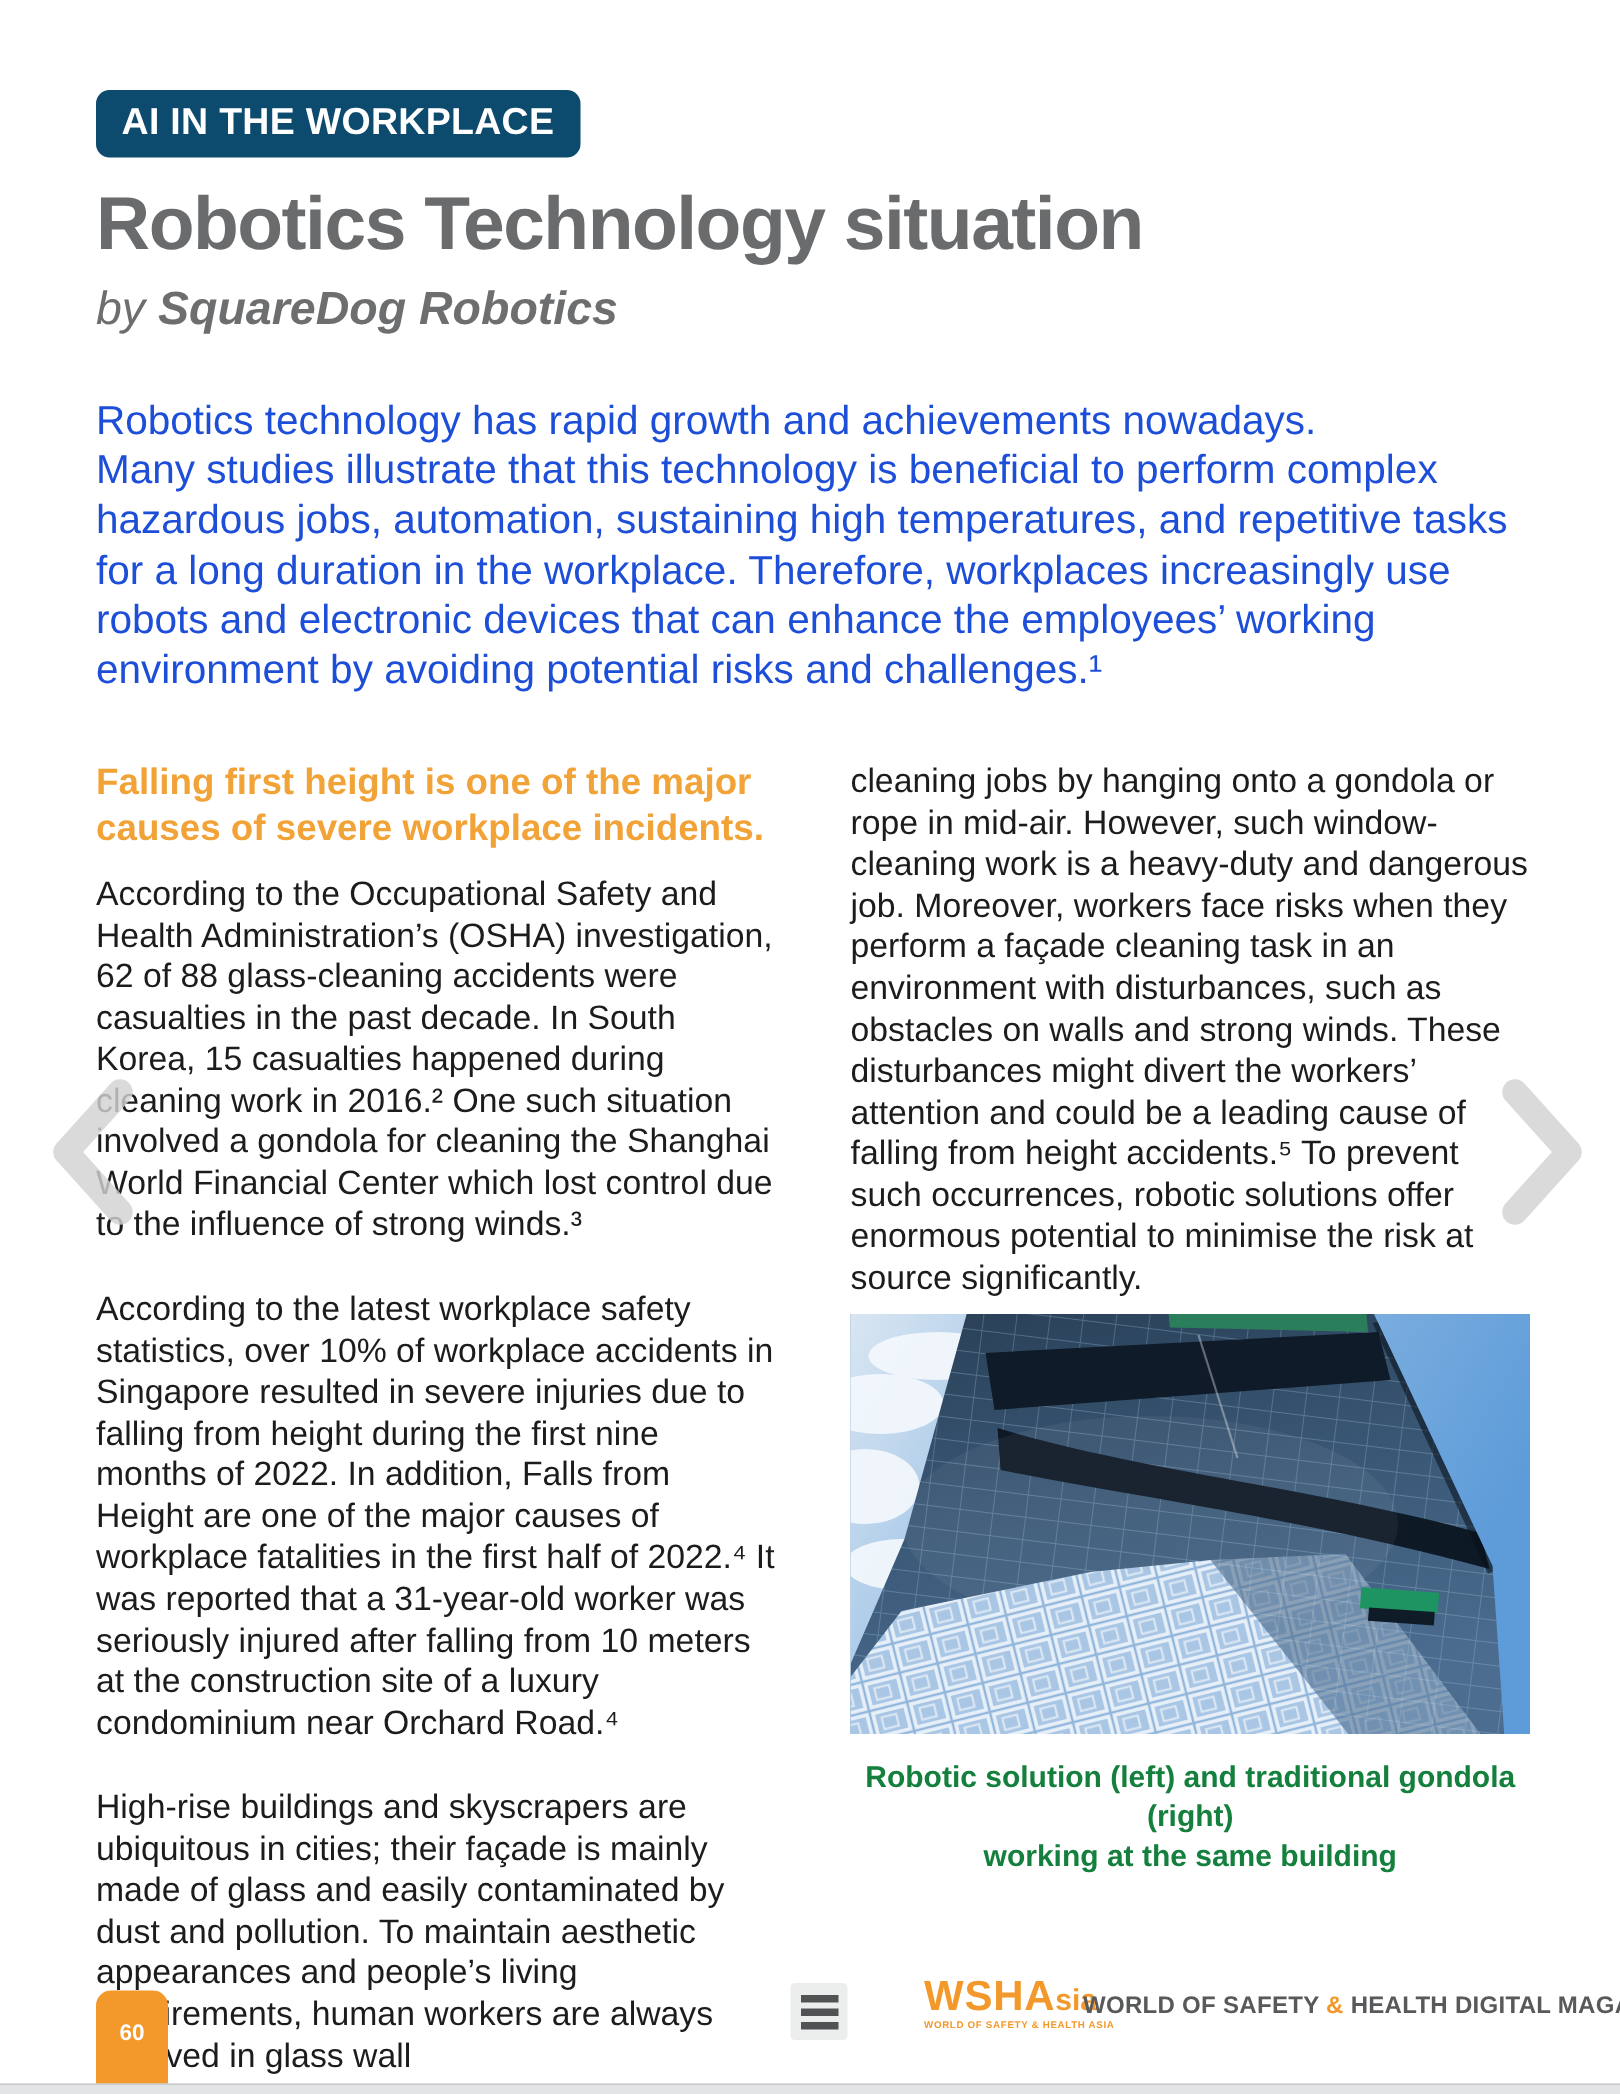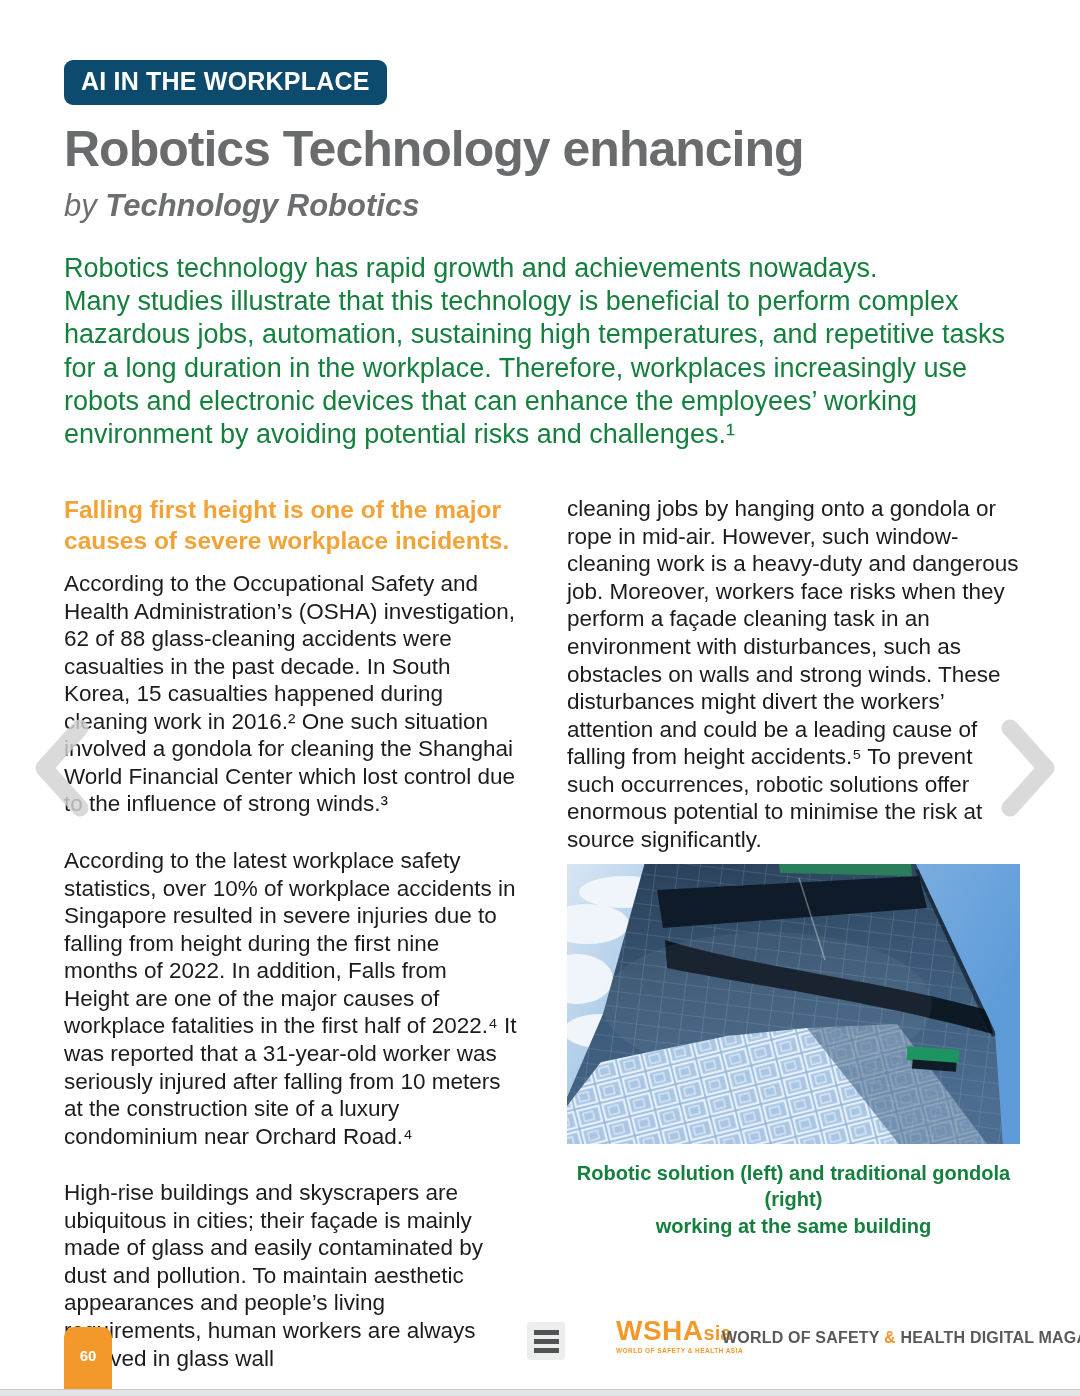--- a/index.html
+++ b/index.html
@@ -34,24 +34,24 @@
   .title span { display: block; }
   .byline {
     margin-top: 10px;
     font-size: 31px;
     font-style: italic;
     color: #6C6E70;
   }
   .byline .author { font-weight: bold; }
 
   .intro {
-    margin-top: 28px;
+    margin-top: 40px;
     font-size: 27px;
     line-height: 1.23;
-    color: #15803d;
+    color: #1d4ed8;
     white-space: pre-line;
   }
 
   .columns { margin-top: 44px; display: flex; gap: 50px; }
   .col { width: 453px; }
   .col-heading {
     margin: 0 0 13px 0;
     font-size: 24.5px;
     font-weight: bold;
     color: #F2A337;
@@ -148,25 +148,25 @@
 </style>
 </head>
 <body>
 
 <div class="page">
   <div class="content">
 
     <div class="badge">AI IN THE WORKPLACE</div>
 
     <h1 class="title">
-      <span>Robotics Technology enhancing</span>
+      <span>Robotics Technology situation</span>
     </h1>
 
     <div class="byline">
-      <span class="by">by </span><span class="author">Technology Robotics</span>
+      <span class="by">by </span><span class="author">SquareDog Robotics</span>
     </div>
 
     <div class="intro">Robotics technology has rapid growth and achievements nowadays.
 Many studies illustrate that this technology is beneficial to perform complex hazardous jobs, automation, sustaining high temperatures, and repetitive tasks for a long duration in the workplace. Therefore, workplaces increasingly use robots and electronic devices that can enhance the employees’ working environment by avoiding potential risks and challenges.¹</div>
 
     <div class="columns">
       <div class="col col-left">
         <h2 class="col-heading">Falling first height is one of the major
 causes of severe workplace incidents.</h2>
         <p class="para">According to the Occupational Safety and Health Administration’s (OSHA) investigation, 62 of 88 glass-cleaning accidents were casualties in the past decade. In South Korea, 15 casualties happened during cleaning work in 2016.² One such situation involved a gondola for cleaning the Shanghai World Financial Center which lost control due to the influence of strong winds.³</p>

